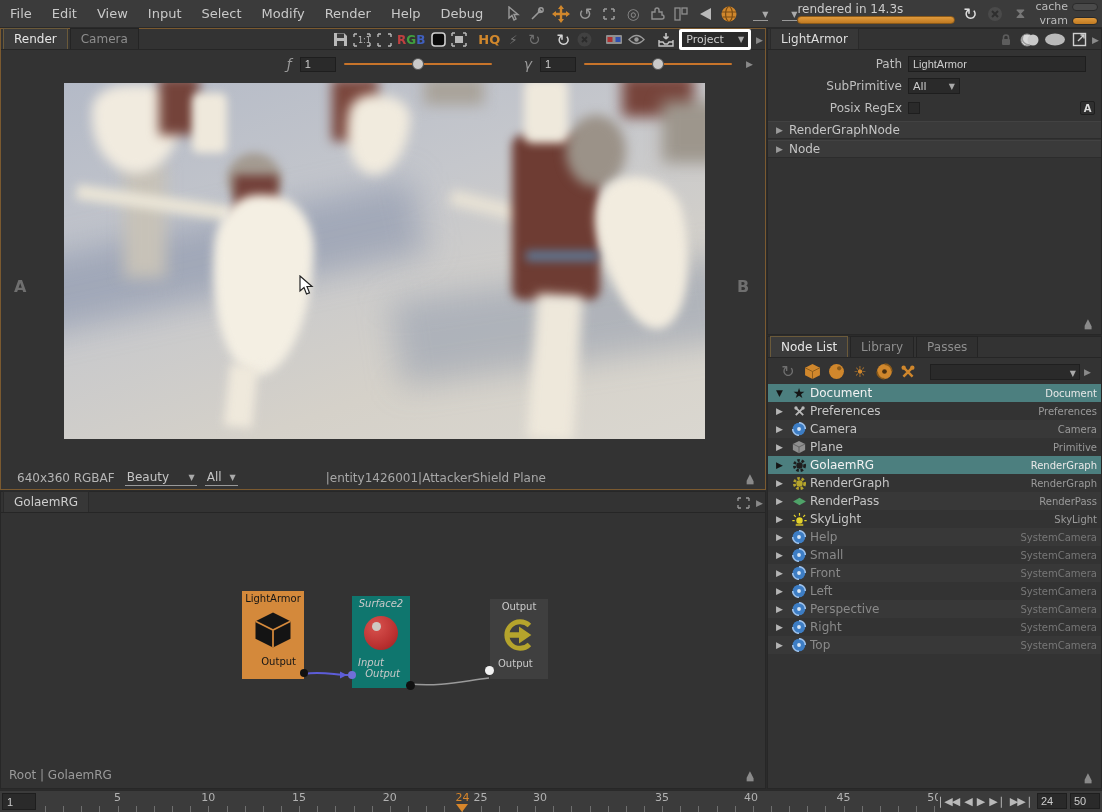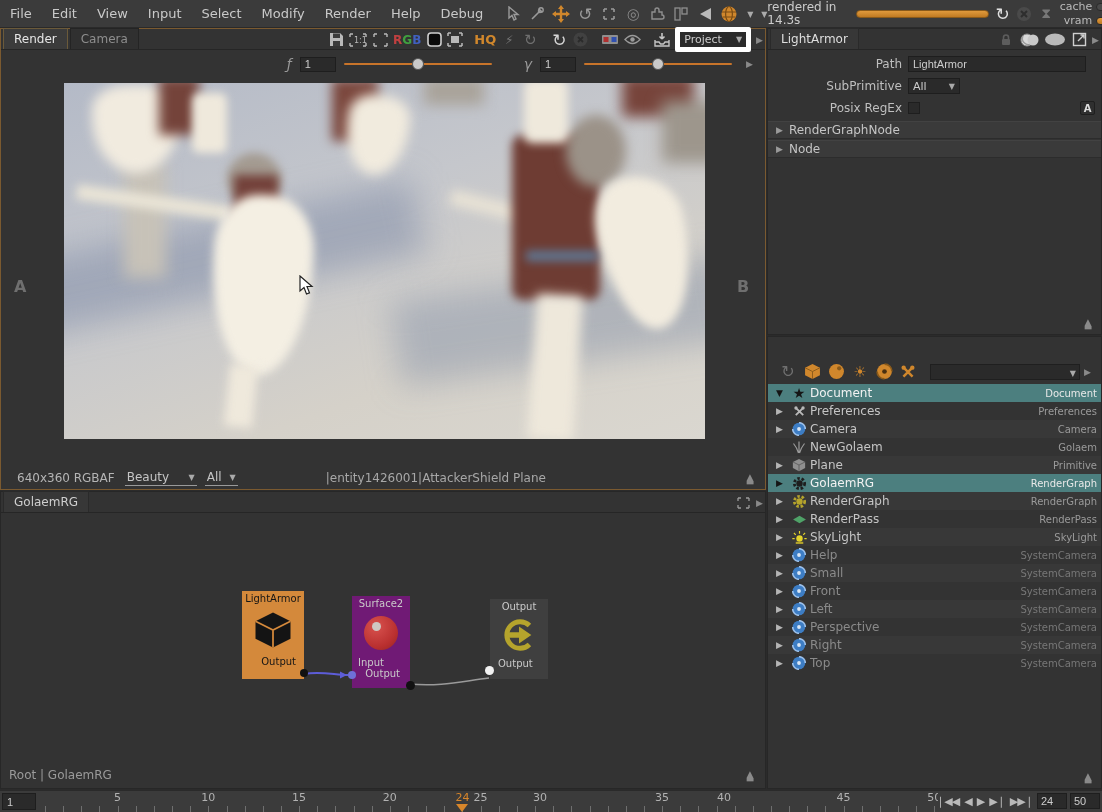--- a/index.html
+++ b/index.html
@@ -8,21 +8,21 @@
   #app { position:relative; width:1102px; height:812px; background:#2b2b2b; overflow:hidden; color:#c8c8c8; font-size:12px; }
 
   
   #menubar { position:absolute; left:0; top:0; width:1102px; height:28px; background:#3b3b3b; border-bottom:1px solid #2a2a2a; display:flex; align-items:center; }
   .menu-item { padding:0 10px; color:#c9c9c9; font-size:13px; cursor:default; }
   .tool-icons { display:flex; align-items:center; gap:4px; margin-left:10px; }
   .ticon { width:20px; height:20px; display:flex; align-items:center; justify-content:center; }
   .tbar-dd { width:68px; border-bottom:1px solid #9a9a9a; color:#bbb; font-size:11px; height:14px; margin-left:14px; position:relative; }
   .tbar-dd .arr { position:absolute; right:0; bottom:1px; font-size:8px; color:#aaa; }
   #render-status { margin-left:auto; display:flex; align-items:center; gap:5px; padding-right:4px; }
-  .rs-block { display:flex; flex-direction:row; align-items:center; }
+  .rs-block { display:flex; flex-direction:column; align-items:flex-start; }
   .rs-text { font-size:12px; color:#ccc; line-height:13px; }
   .rs-bar { width:158px; height:8px; border-radius:4px; background:linear-gradient(#e09a3c,#c07a22); border:1px solid #8a5a1a; }
   .mem-block { display:flex; flex-direction:column; gap:1px; font-size:11px; color:#bbb; }
   .mem-row { display:flex; align-items:center; gap:4px; justify-content:flex-end; }
   .mem-bar { width:26px; height:8px; border-radius:4px; background:#4a4a4a; border:1px solid #2a2a2a; }
   .mem-bar.full { background:linear-gradient(#e09a3c,#c07a22); }
 
   
   .pane { position:absolute; background:#333; }
   #render-pane { left:0; top:28px; width:766px; height:462px; border:1px solid #7b5a30; }
@@ -33,21 +33,21 @@
   .tabstrip { position:relative; height:21px; display:flex; align-items:flex-end; border-bottom:1px solid #262626; background:#333; }
   .tab { padding:3px 10px 3px; font-size:12px; color:#8e8e8e; background:#303030; border:1px solid #242424; border-bottom:none; margin-left:2px; }
   .tab.active { color:#e6e6e6; background:#3b3b3b; border-color:#6b5a3a; }
   .strip-right { position:absolute; right:2px; top:0; height:21px; display:flex; align-items:center; gap:5px; }
   .pane-arrow { color:#8a8a8a; font-size:9px; }
 
   
   .rtb-icon { display:inline-flex; align-items:center; justify-content:center; height:18px; min-width:16px; color:#b9b9b9; }
   .rgb-txt b { font-weight:bold; font-size:12px; }
   .hq-txt { color:#d0872c; font-weight:bold; font-size:13px; }
-  .proj-dd { background:#2a2a2a; border:5px solid #ffffff; color:#ccc; font-size:11px; padding:1px 4px; display:flex; gap:14px; align-items:center; border-radius:2px; }
+  .proj-dd { background:#2a2a2a; border:3px solid #ffffff; color:#ccc; font-size:11px; padding:1px 4px; display:flex; gap:14px; align-items:center; border-radius:2px; }
   #slider-row { position:absolute; left:0; top:22px; width:766px; height:26px; display:flex; align-items:center; justify-content:flex-end; gap:8px; padding-right:14px; }
   .sym { color:#9a9a9a; font-style:italic; font-size:14px; }
   .num-field { width:36px; height:15px; background:#2a2a2a; border:1px solid #1e1e1e; color:#ccc; font-size:11px; padding:0 4px; }
   .slider { position:relative; width:148px; height:14px; }
   .slider .track { position:absolute; left:0; right:0; top:6px; height:2px; background:#c8742a; border-radius:1px; }
   .slider .handle { position:absolute; top:1px; width:12px; height:12px; border-radius:50%; background:#c9c9c9; border:1px solid #555; left:calc(50% - 6px); }
 
   
   #viewport { position:absolute; left:63px; top:54px; width:641px; height:356px; overflow:hidden; background:linear-gradient(160deg,#b4bac7 0%,#c5c7cc 38%,#d5d1c9 72%,#dad7d0 100%); }
   .fig { position:absolute; }
@@ -367,21 +367,21 @@
               <path d="M8 1 L15 4.5 L15 11.5 L8 15 L1 11.5 L1 4.5 Z" fill="#141414"></path>
               <path d="M1 4.5 L8 8 L15 4.5 M8 8 L8 15" stroke="#d4893b" stroke-width="0.7" fill="none"></path>
             </svg>
         </div>
         <div class="nport" style="justify-content:flex-end;padding-right:8px;">
             <span>Output</span>
           </div>
         <span style="position:absolute;right:-4px;bottom:2px;width:8px;height:8px;border-radius:50%;background:#111;"></span>
       </div>
 
-      <div class="gnode" style="left:351px;top:82px;width:58px;height:92px;background:#701a75;color:#c9c9c9;">
+      <div class="gnode" style="left:351px;top:82px;width:58px;height:92px;background:#0f766e;color:#c9c9c9;font-style:italic;">
         <div class="ntitle">Surface2</div>
         <div class="nicon" style="height:48px;">
           <span style="position:relative;width:34px;height:34px;border-radius:50%;background:radial-gradient(circle at 35% 30%,#d8524e,#b92f2f 65%,#8e2424);display:inline-block;">
             <span style="position:absolute;left:8px;top:6px;width:9px;height:9px;border-radius:50%;background:#cfc8c2;"></span>
           </span>
         </div>
         <div class="nport" style="padding-left:6px;">
             <span>Input</span>
           </div>
         <span style="position:absolute;left:-4px;top:75px;width:8px;height:8px;border-radius:50%;background:#6f6fd8;"></span>
@@ -465,20 +465,25 @@
         <span>RenderGraphNode</span>
       </div>
     <div class="psection" style="top:111px;">
         <span class="sec-arr">▶</span>
         <span>Node</span>
       </div>
     <div class="grip" style="right:6px; bottom:4px;">▲<br>▬</div>
   </div>
 
   <div id="nodelist-pane" class="pane">
+    <div class="tabstrip">
+      <div class="tab active">Node List</div>
+      <div class="tab">Library</div>
+      <div class="tab">Passes</div>
+    </div>
     <div id="nl-toolbar">
       <span class="ticon" style="color:#6f6f6f;font-size:16px;">↻</span>
       <span class="ticon">
           <svg width="17" height="17" viewBox="0 0 16 16">
             <path d="M8 1 L15 4.5 L15 11.5 L8 15 L1 11.5 L1 4.5 Z" fill="#d0872c"></path>
             <path d="M1 4.5 L8 8 L15 4.5 M8 8 L8 15" stroke="#8a5a1a" stroke-width="0.9" fill="none"></path>
           </svg>
         </span>
       <span class="ticon">
           <svg width="17" height="17" viewBox="0 0 16 16">
@@ -529,30 +534,20 @@
           <span class="exp">▶</span>
           <span class="ico">
             <svg width="14" height="14" viewBox="0 0 14 14">
               <circle cx="7" cy="7" r="6.3" fill="#3d7dc4"></circle>
               <circle cx="7" cy="7" r="1.9" fill="#d9e6f5"></circle>
               <path d="M7 0.7 A6.3 6.3 0 0 1 13.3 7 M7 13.3 A6.3 6.3 0 0 1 0.7 7" stroke="#9cc0ea" stroke-width="1.6" fill="none"></path>
             </svg>
           </span>
           <span class="tname">Camera</span>
           <span class="ttype">Camera</span>
-        </div>
-        <div class="trow">
-          <span class="exp"></span>
-          <span class="ico">
-            <svg width="14" height="14" viewBox="0 0 14 14">
-              <path d="M7 13 C7 8 7 5 7 1.5 M6.5 13 C5.5 9 3.5 6 1.5 3.5 M7.5 13 C8.5 9 10.5 6 12.5 3.5" stroke="#9a9a9a" fill="none" stroke-width="1.2"></path>
-            </svg>
-          </span>
-          <span class="tname">NewGolaem</span>
-          <span class="ttype">Golaem</span>
         </div>
         <div class="trow">
           <span class="exp">▶</span>
           <span class="ico">
             <svg width="14" height="14" viewBox="0 0 16 16">
               <path d="M8 1 L15 4.5 L15 11.5 L8 15 L1 11.5 L1 4.5 Z" fill="#8f8f8f"></path>
               <path d="M1 4.5 L8 8 L15 4.5 M8 8 L8 15" stroke="#565656" stroke-width="0.9" fill="none"></path>
             </svg>
           </span>
           <span class="tname">Plane</span>
@@ -744,21 +739,21 @@
         <span class="tick" style="left: 876.2px;"></span>
         <span class="tick" style="left: 894.35px;"></span>
         <span class="tlabel" style="left: 77.6px;">5</span>
         <span class="tlabel" style="left: 168.35px;">10</span>
         <span class="tlabel" style="left: 259.1px;">15</span>
         <span class="tlabel" style="left: 349.85px;">20</span>
         <span class="tlabel cur" style="left: 422.45px;">24</span>
         <span class="tlabel" style="left: 440.6px;">25</span>
         <span class="tlabel" style="left: 500px;">30</span>
         <span class="tlabel" style="left: 622.1px;">35</span>
-        <span class="tlabel" style="left: 684px;">40</span>
+        <span class="tlabel" style="left: 711px;">40</span>
         <span class="tlabel" style="left: 803.6px;">45</span>
         <span class="tlabel" style="left: 894.35px;">50</span>
         <span id="cur-marker" style="left: 422.45px;"></span>
       </div>
     <div id="tl-controls">
       <span class="pb-btn">❘◀◀</span>
       <span class="pb-btn">◀</span>
       <span class="pb-btn">▶</span>
       <span class="pb-btn">▶❘</span>
       <span class="pb-btn">▶▶❘</span>

